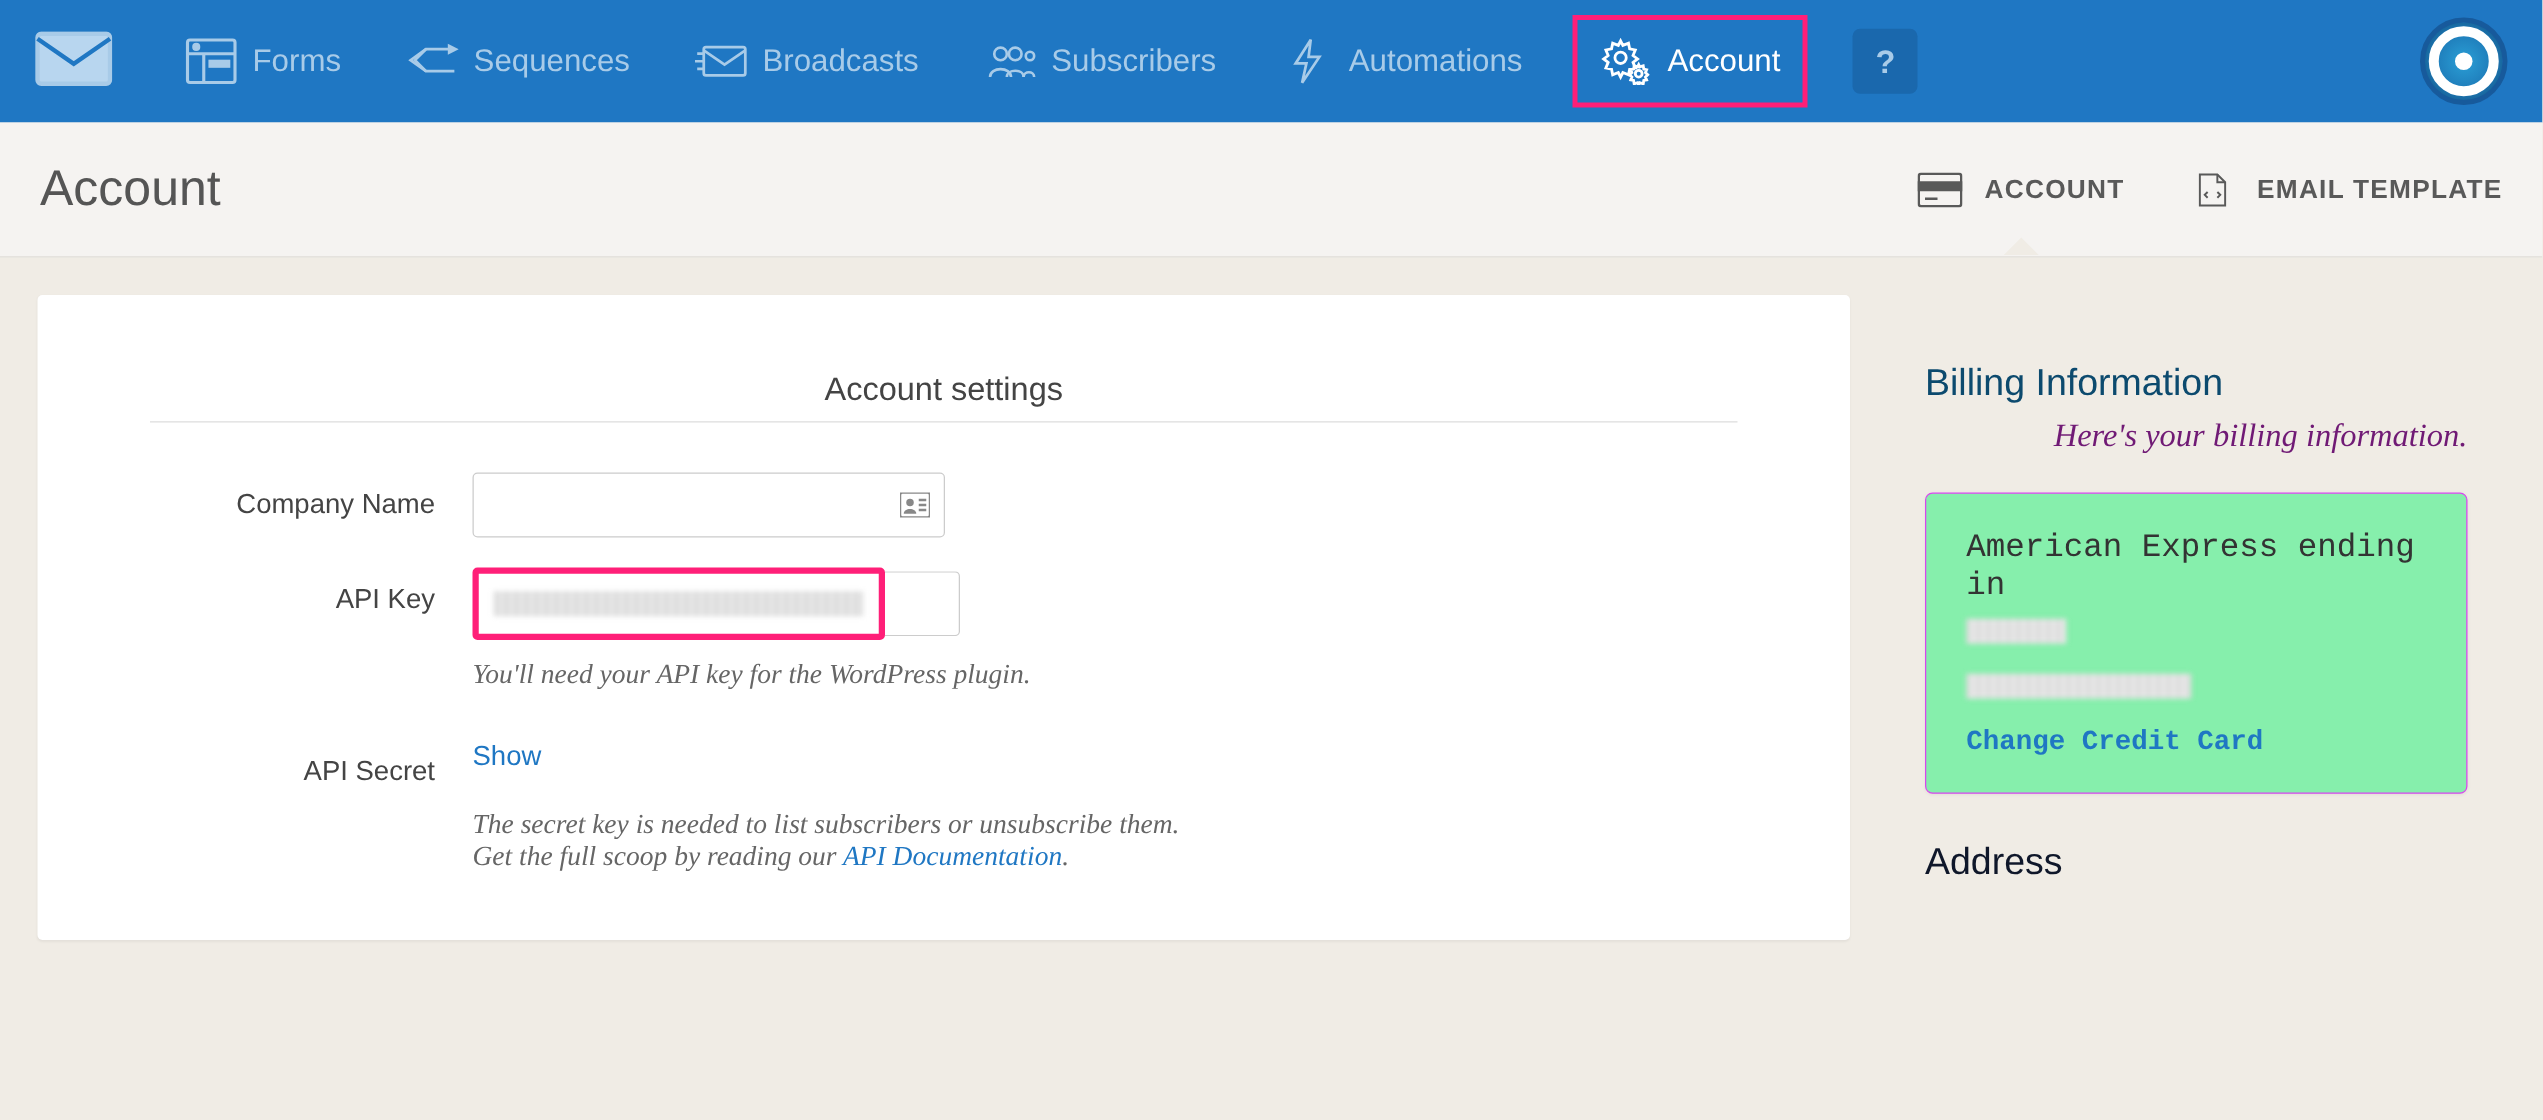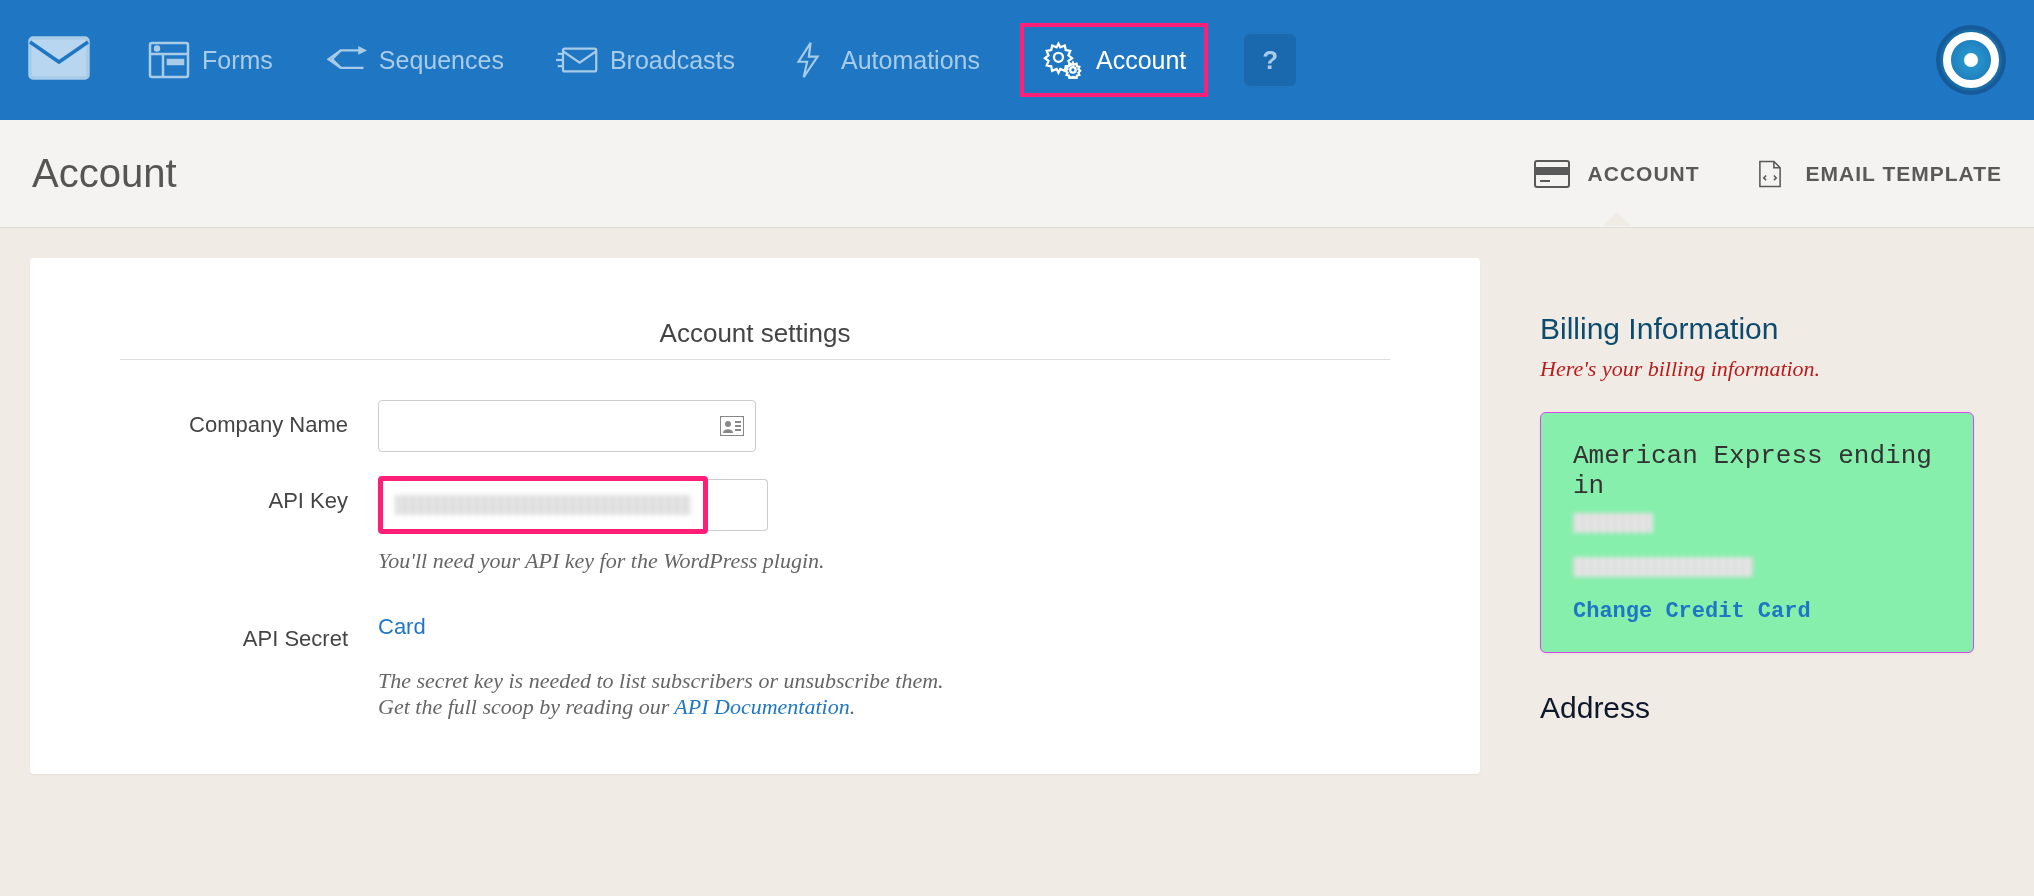--- a/index.html
+++ b/index.html
@@ -1,19 +1,19 @@
 <!DOCTYPE html>
 <html><head>
   <meta charset="utf-8">
   <style>
     * { margin: 0; padding: 0; box-sizing: border-box; }
     body { font-family: -apple-system, BlinkMacSystemFont, "Segoe UI", Helvetica, Arial, sans-serif; background: #f0ece5; width: 2034px; }
     
     
-    .top-nav { background: #1f77c3; height: 120px; display: flex; align-items: center; padding: 0 28px; gap: 28px; }
+    .top-nav { background: #1f77c3; height: 98px; display: flex; align-items: center; padding: 0 28px; gap: 28px; }
     .nav-item { display: flex; align-items: center; gap: 12px; color: #a8cbe8; font-size: 25px; cursor: pointer; padding: 8px 12px; }
     .nav-item svg { width: 42px; height: 38px; }
     .nav-item.active { color: #fff; }
     .nav-item.highlighted { border: 4px solid #ff1f78; padding: 14px 18px; }
     .nav-logo svg { width: 62px; height: 44px; }
     .nav-logo { margin-right: 18px; }
     .help-button { width: 52px; height: 52px; background: #1a68ad; border-radius: 6px; display: flex; align-items: center; justify-content: center; color: #a8cbe8; font-size: 26px; font-weight: 600; cursor: pointer; margin-left: 8px; }
     .avatar { width: 70px; height: 70px; border-radius: 50%; background: radial-gradient(circle at 50% 50%, #2a9fd6 0%, #1e7ab8 55%, #0d4670 100%); border: 4px solid #175a9c; margin-left: auto; cursor: pointer; position: relative; }
     .avatar::before { content: ''; position: absolute; top: 50%; left: 50%; transform: translate(-50%,-50%); width: 40px; height: 40px; border: 8px solid #fff; border-radius: 50%; }
     .avatar::after { content: ''; position: absolute; top: 50%; left: 50%; transform: translate(-50%,-50%); width: 14px; height: 14px; background: #fff; border-radius: 50%; }
@@ -42,21 +42,21 @@
     .input-wrapper { position: relative; width: 378px; }
     .input-icon { position: absolute; right: 12px; top: 50%; transform: translateY(-50%); width: 24px; height: 20px; }
     .form-input.api-key-box { border: 5px solid #ff1f78; width: 330px; height: 58px; }
     .api-key-row { display: flex; align-items: center; }
     .api-key-remainder { width: 60px; height: 52px; border: 1px solid #ccc; border-left: none; border-radius: 0 4px 4px 0; }
     .redacted { background: repeating-linear-gradient(90deg, #ddd 0 4px, #e6e6e6 4px 8px); height: 20px; filter: blur(2px); }
     .help-text { font-size: 22px; font-style: italic; color: #666; font-family: Georgia, serif; margin-top: 14px; }
     .link { color: #1f77c3; cursor: pointer; }
     
     .billing-title { font-size: 30px; color: #0c4a6e; margin-bottom: 10px; font-weight: 400; }
-    .billing-sub { font-size: 22px; font-style: italic; color: #b91c1c; font-family: Georgia, serif; margin-bottom: 30px; }
+    .billing-sub { font-size: 26px; font-style: italic; color: #701a75; font-family: Georgia, serif; margin-bottom: 30px; text-align: right; }
     .card-box { background: #86efac; border: 1px solid #d946ef; border-radius: 6px; padding: 28px 32px; box-shadow: 0 1px 3px rgba(0,0,0,0.06); margin-bottom: 38px; font-family: Liberation Mono, monospace; }
     .card-title { font-size: 26px; color: #333; margin-bottom: 12px; }
     .redacted-line { height: 20px; margin-bottom: 14px; }
     .change-card-link { color: #1f77c3; font-size: 22px; font-weight: 700; cursor: pointer; display: inline-block; margin-top: 8px; }
     .address-title { font-size: 30px; color: #0f172a; font-weight: 400; }
     .show-link { color: #1f77c3; font-size: 22px; cursor: pointer; }
   </style>
 </head>
 <body>
 
@@ -87,20 +87,31 @@
   </div>
   <div class="nav-item">
     <svg viewBox="0 0 48 38" fill="none" stroke="#a8cbe8" stroke-width="2.5">
       <rect x="8" y="6" width="38" height="26" rx="2"></rect>
       <path d="M8 9 L27 22 L46 9"></path>
       <line x1="2" y1="12" x2="8" y2="12"></line>
       <line x1="0" y1="19" x2="8" y2="19"></line>
       <line x1="2" y1="26" x2="8" y2="26"></line>
     </svg>
     <span>Broadcasts</span>
+  </div>
+  <div class="nav-item">
+    <svg viewBox="0 0 50 38" fill="none" stroke="#a8cbe8" stroke-width="2.5">
+      <circle cx="16" cy="12" r="6"></circle>
+      <circle cx="30" cy="12" r="6"></circle>
+      <circle cx="44" cy="14" r="4"></circle>
+      <path d="M6 34 C6 24 26 24 26 34"></path>
+      <path d="M22 34 C22 26 38 26 38 34"></path>
+      <path d="M38 34 C38 28 48 28 48 34"></path>
+    </svg>
+    <span>Subscribers</span>
   </div>
   <div class="nav-item">
     <svg viewBox="0 0 30 44" fill="none" stroke="#a8cbe8" stroke-width="2.5">
       <path d="M18 2 L4 24 L14 24 L10 42 L26 18 L16 18 Z"></path>
     </svg>
     <span>Automations</span>
   </div>
   <div class="nav-item active highlighted">
     <svg viewBox="0 0 46 42" fill="none" stroke="#fff" stroke-width="2.5">
       <circle cx="18" cy="18" r="5"></circle>
@@ -171,21 +182,21 @@
           </div>
           <div class="api-key-remainder"></div>
         </div>
         <div class="help-text">You'll need your API key for the WordPress plugin.</div>
       </div>
     </div>
 
     <div class="form-row" style="margin-top:40px;">
       <div class="form-label">API Secret</div>
       <div class="form-control-wrap">
-        <span class="show-link">Card</span>
+        <span class="show-link">Show</span>
         <div class="help-text" style="margin-top:28px;">
           <span>The secret key is needed to list subscribers or unsubscribe them.</span><br>
           <span>Get the full scoop by reading our </span><span class="link">API Documentation</span><span>.</span>
         </div>
       </div>
     </div>
   </div>
 
   <div class="side-panel">
     <div class="billing-title">Billing Information</div>

